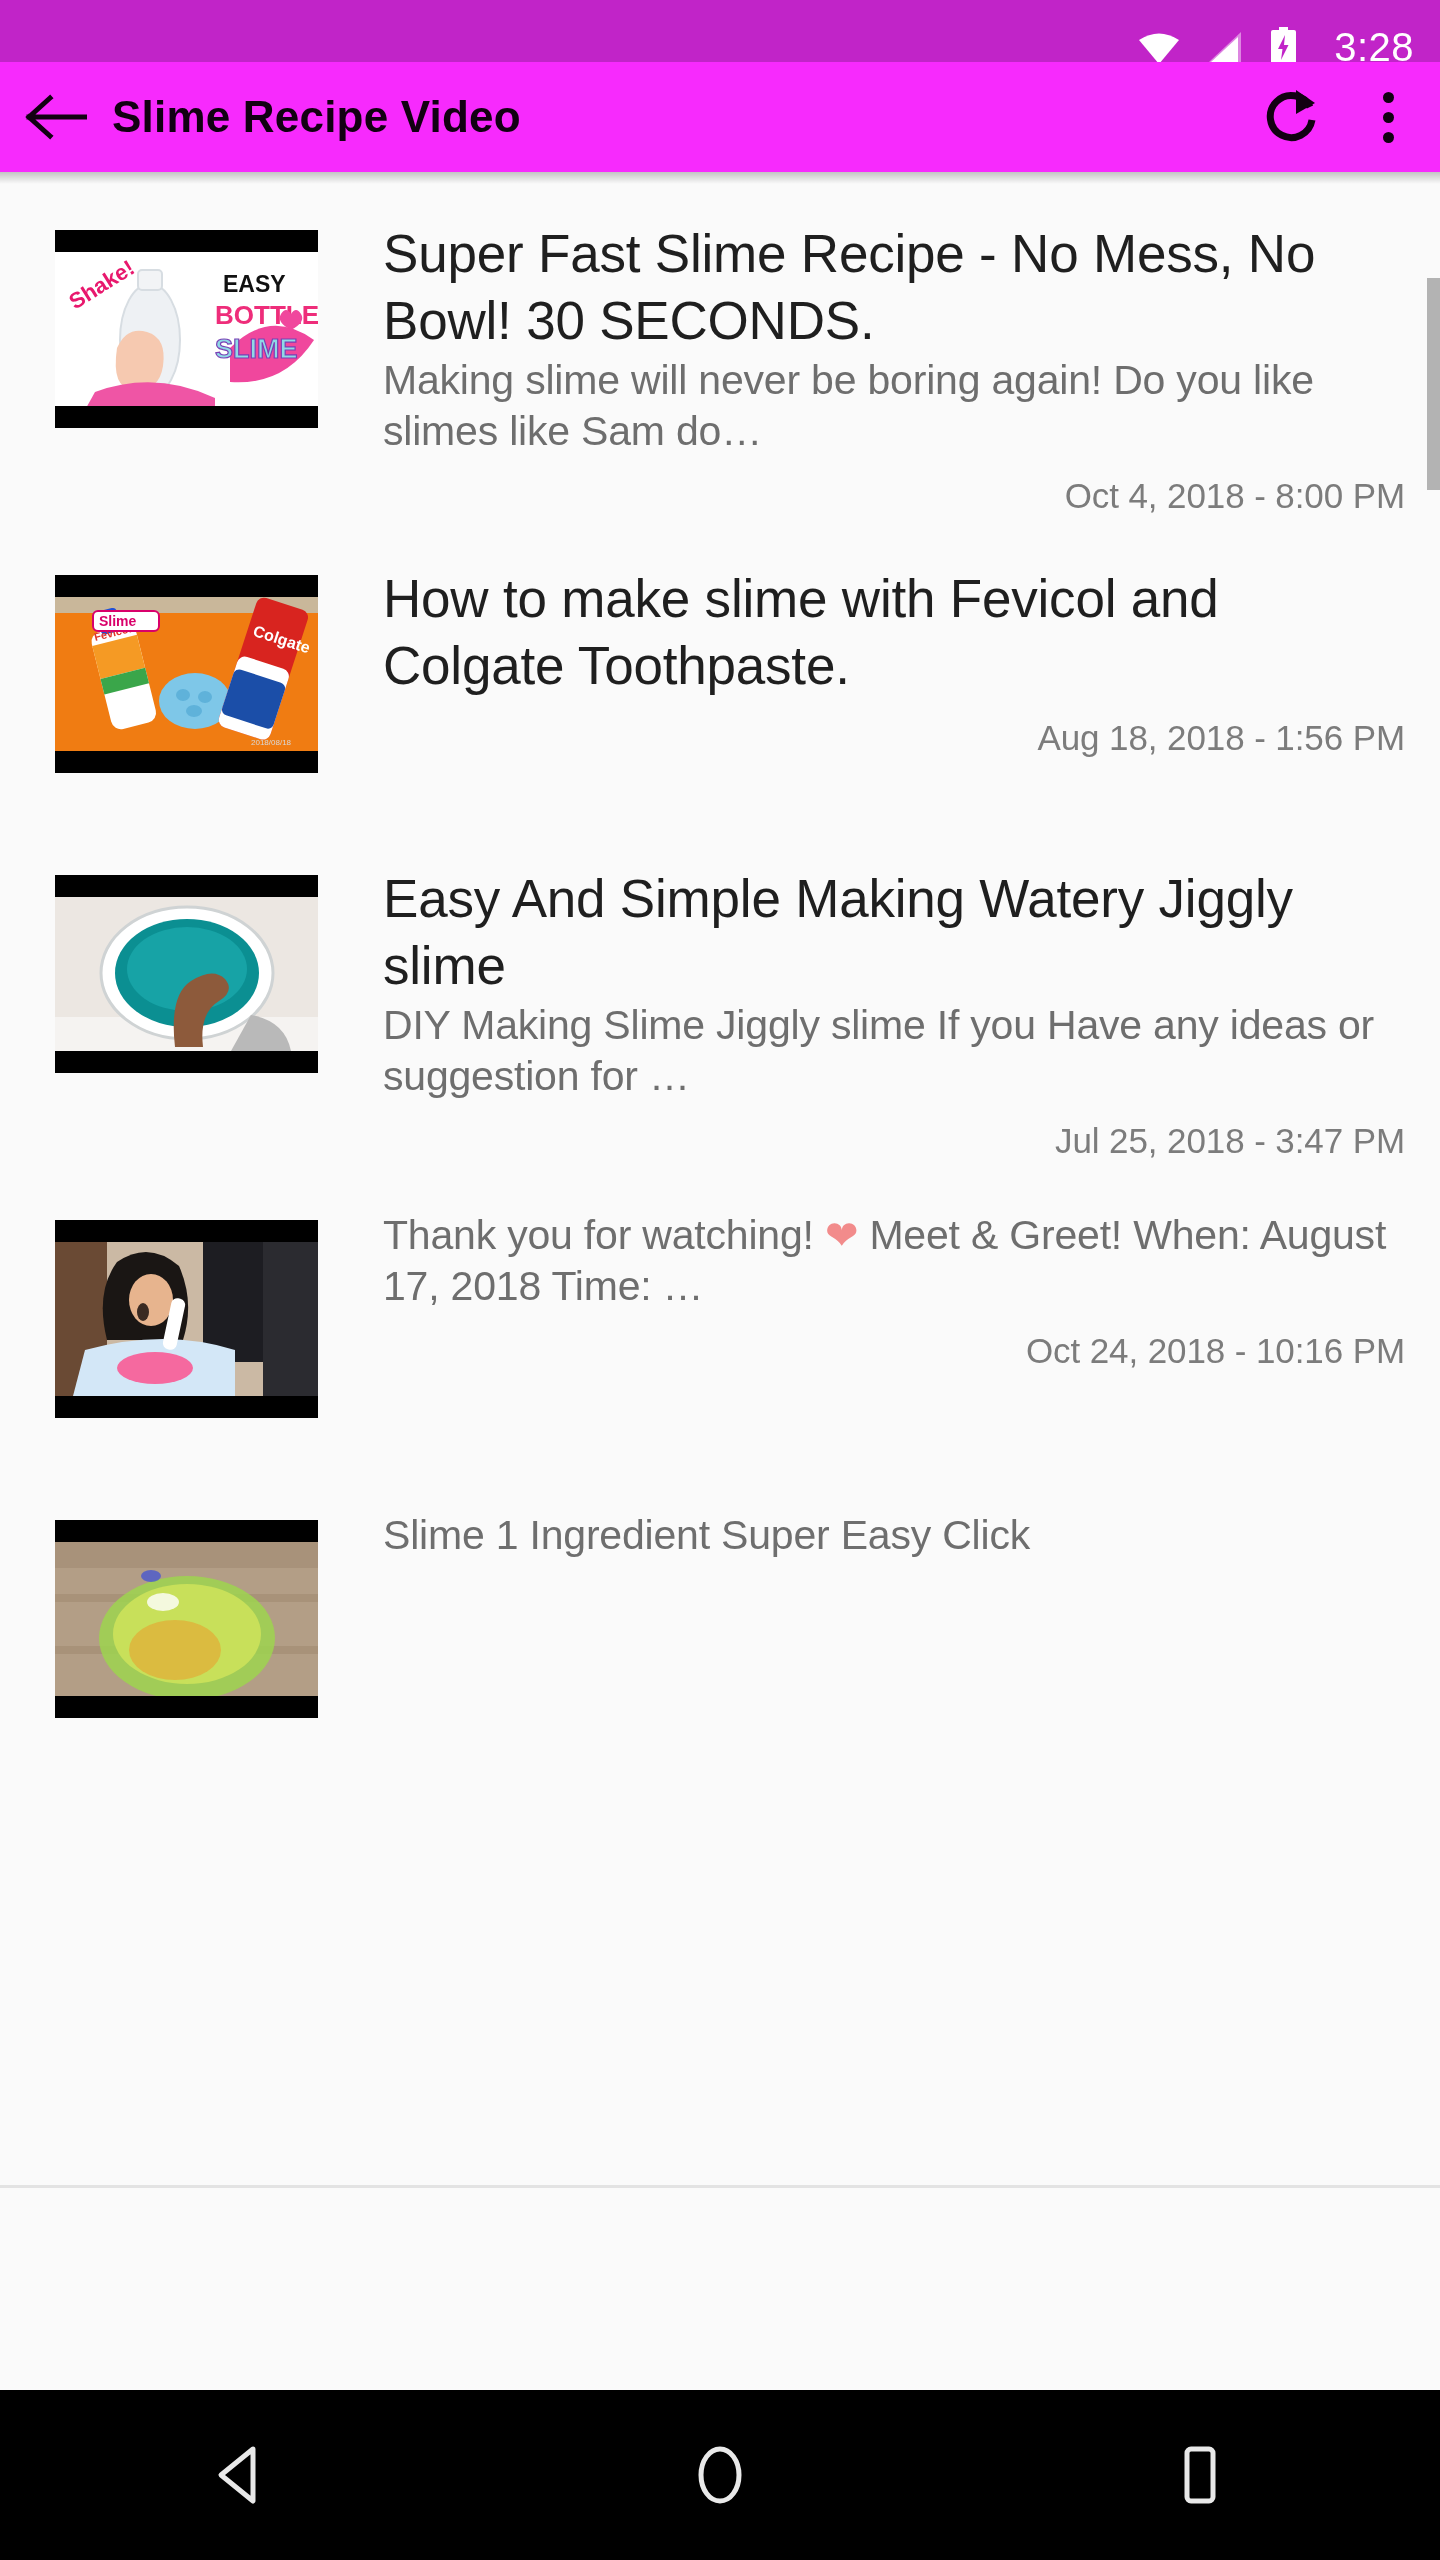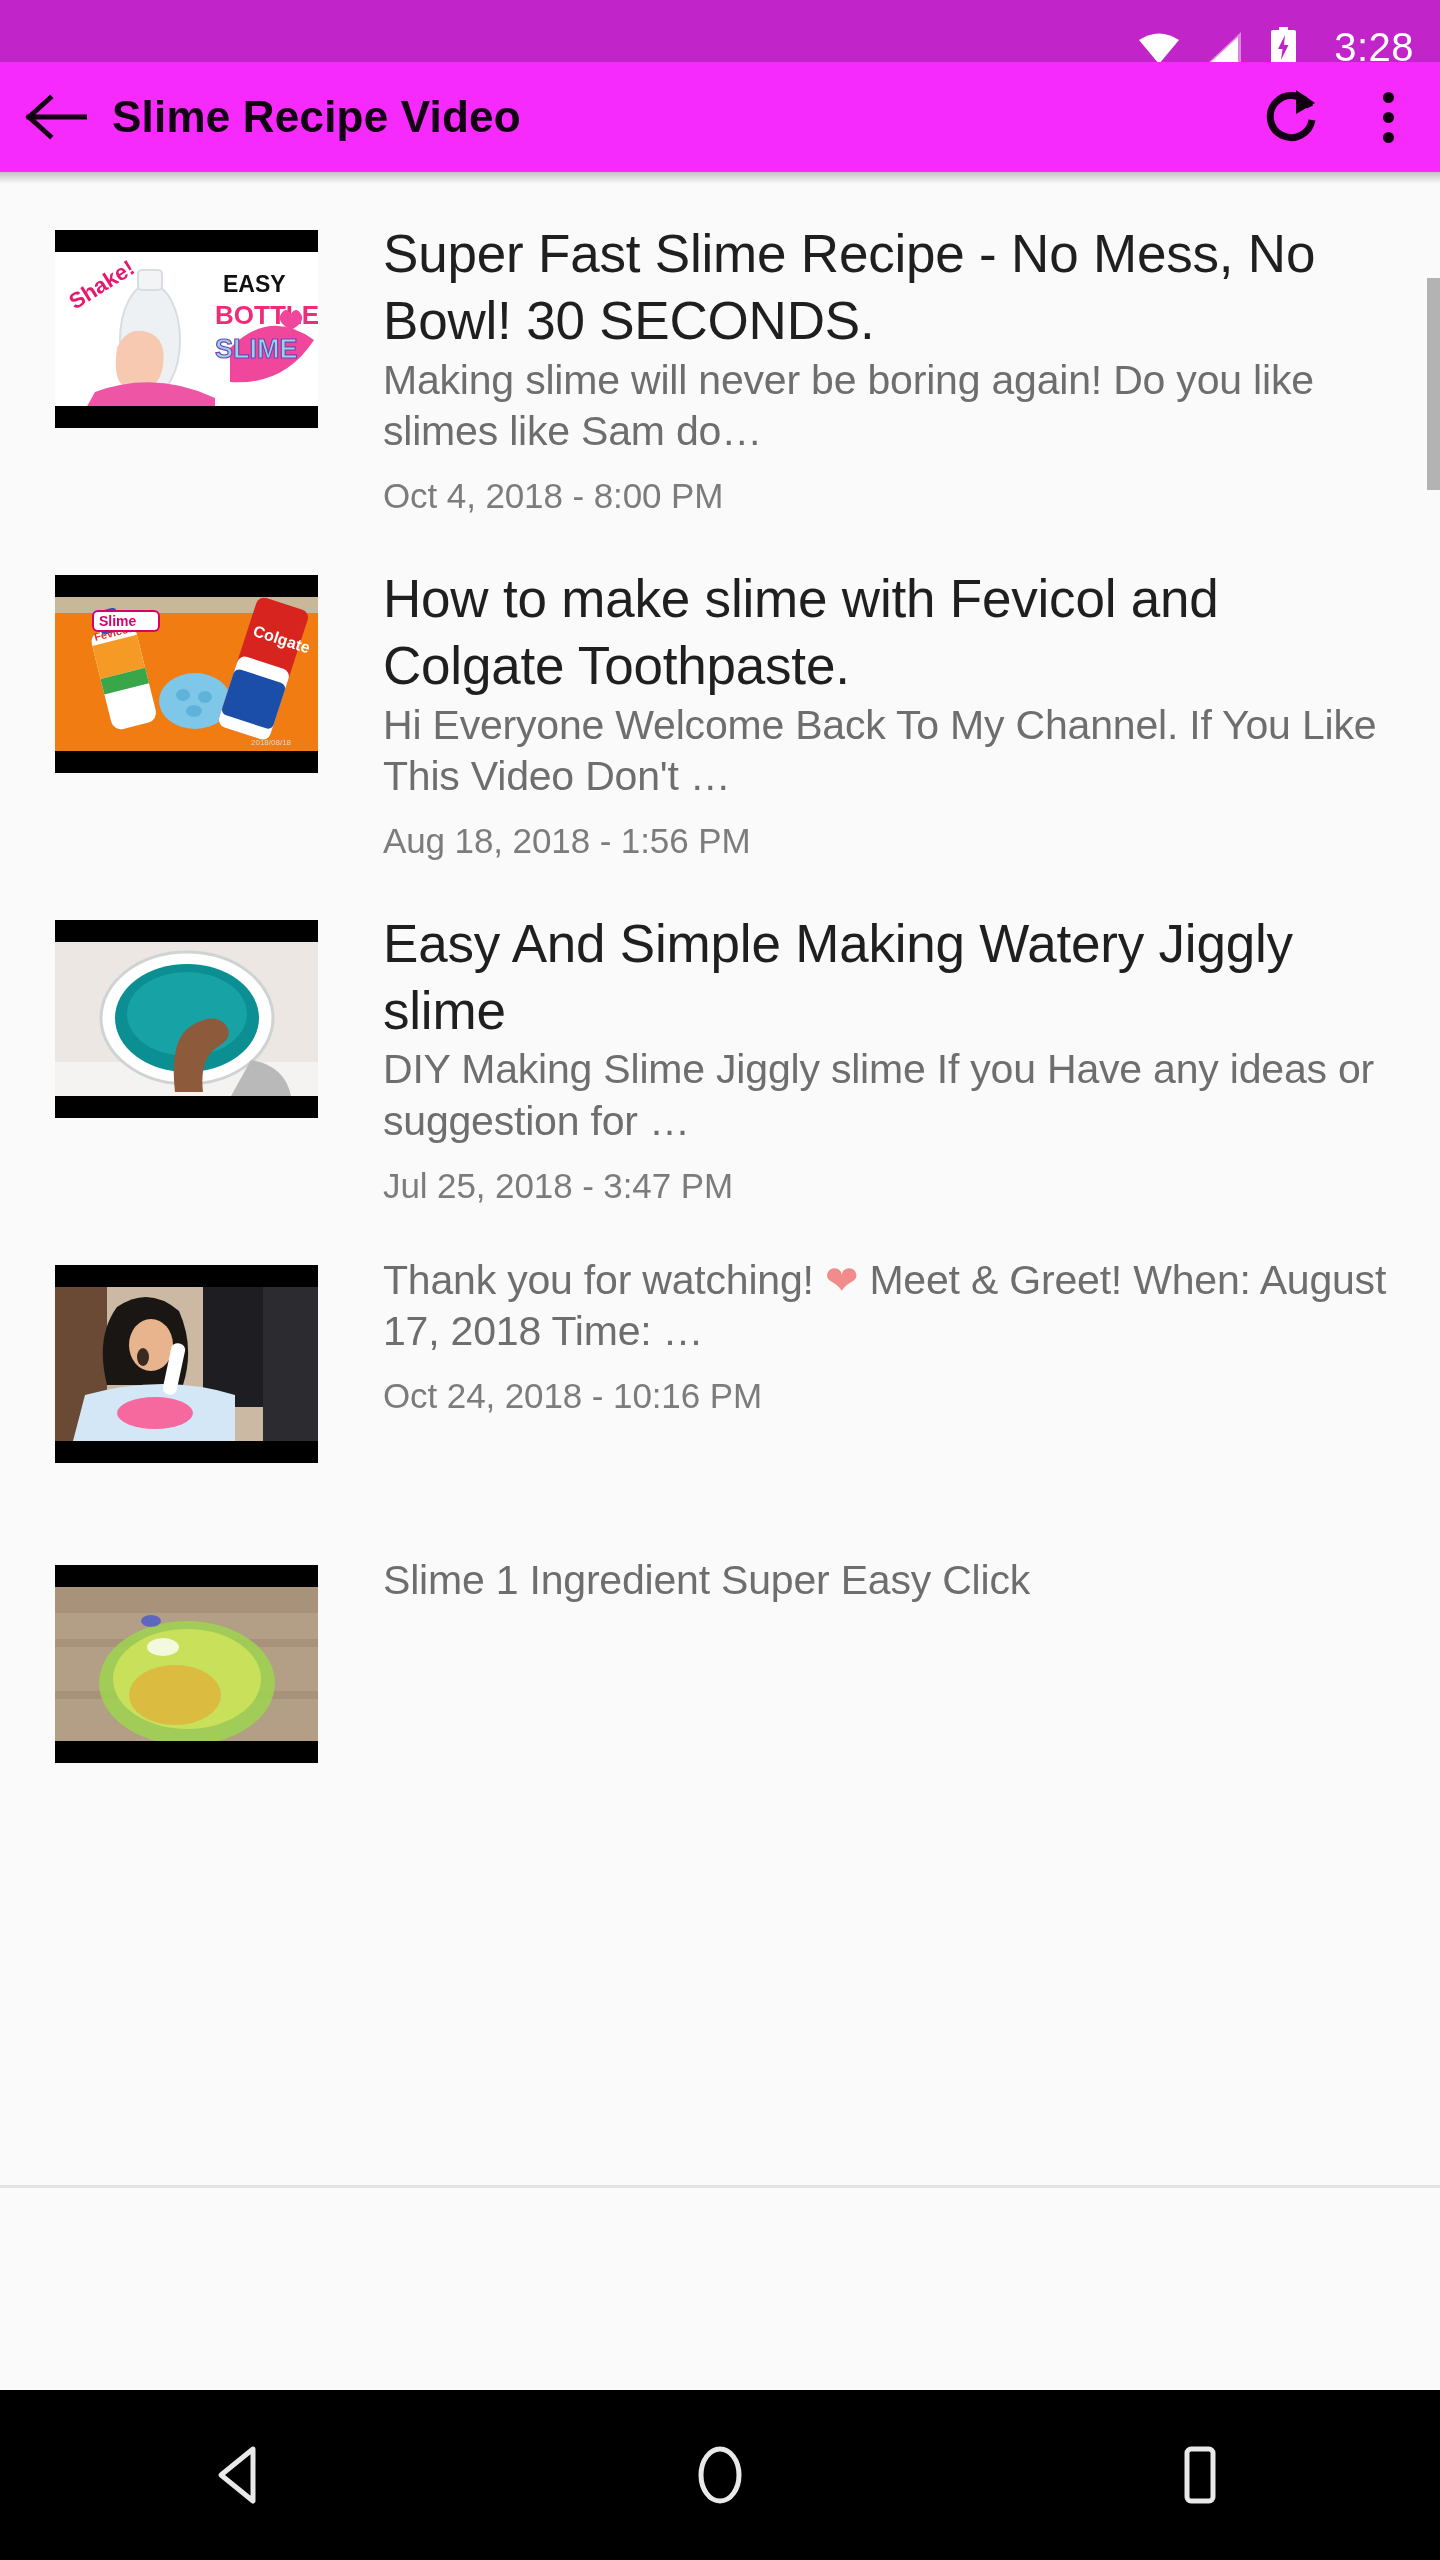--- a/index.html
+++ b/index.html
@@ -84,21 +84,21 @@
   .title{
     color:#1f1f1f; font-size:53px; line-height:1.27; font-weight:400;
     letter-spacing:-0.2px;
   }
   .desc{
     color:#6e6e6e; font-size:41px; line-height:1.26; font-weight:400;
     letter-spacing:-0.2px;
   }
   .date{
     color:#7c7c7c; font-size:35px; line-height:1.2; font-weight:400;
-    margin-top:17px; letter-spacing:-0.1px;
+    margin-top:17px; letter-spacing:-0.1px;text-align:right;
   }
   .heart{ color:#f28b8b; font-size:40px; }
 
   
   .scrollbar{
     position:absolute; top:106px; right:0; width:13px; height:212px;
     background:#b3b3b3; z-index:6;
   }
 
   
@@ -233,21 +233,20 @@
                 <rect x="182" y="66" width="54" height="74" rx="8" fill="#ffffff"></rect>
                 <rect x="182" y="80" width="54" height="48" rx="6" fill="#1b4ea8"></rect>
                 <text x="188" y="44" font-size="16" font-weight="bold" fill="#ffffff" font-family="Liberation Sans, sans-serif">Colgate</text>
               </g>
               <text x="196" y="148" font-size="8" fill="#d8d8d8" font-family="Liberation Sans, sans-serif">2018/08/18</text>
             </svg>
           </div>
         </div>
         <div class="meta">
           <div class="title">How to make slime with Fevicol and Colgate Toothpaste.</div>
-          <div class="desc">Hi Everyone Welcome Back To My Channel. If You Like This Video Don't …</div>
           <div class="date">Aug 18, 2018 - 1:56 PM</div>
         </div>
       </div>
 
       <div class="row">
         <div class="thumb">
           <div class="pic">
             <svg class="art" viewBox="0 0 263 154" preserveAspectRatio="none">
               <rect width="263" height="154" fill="#ece7e2"></rect>
               <rect y="120" width="263" height="34" fill="#f5f3f1"></rect>

